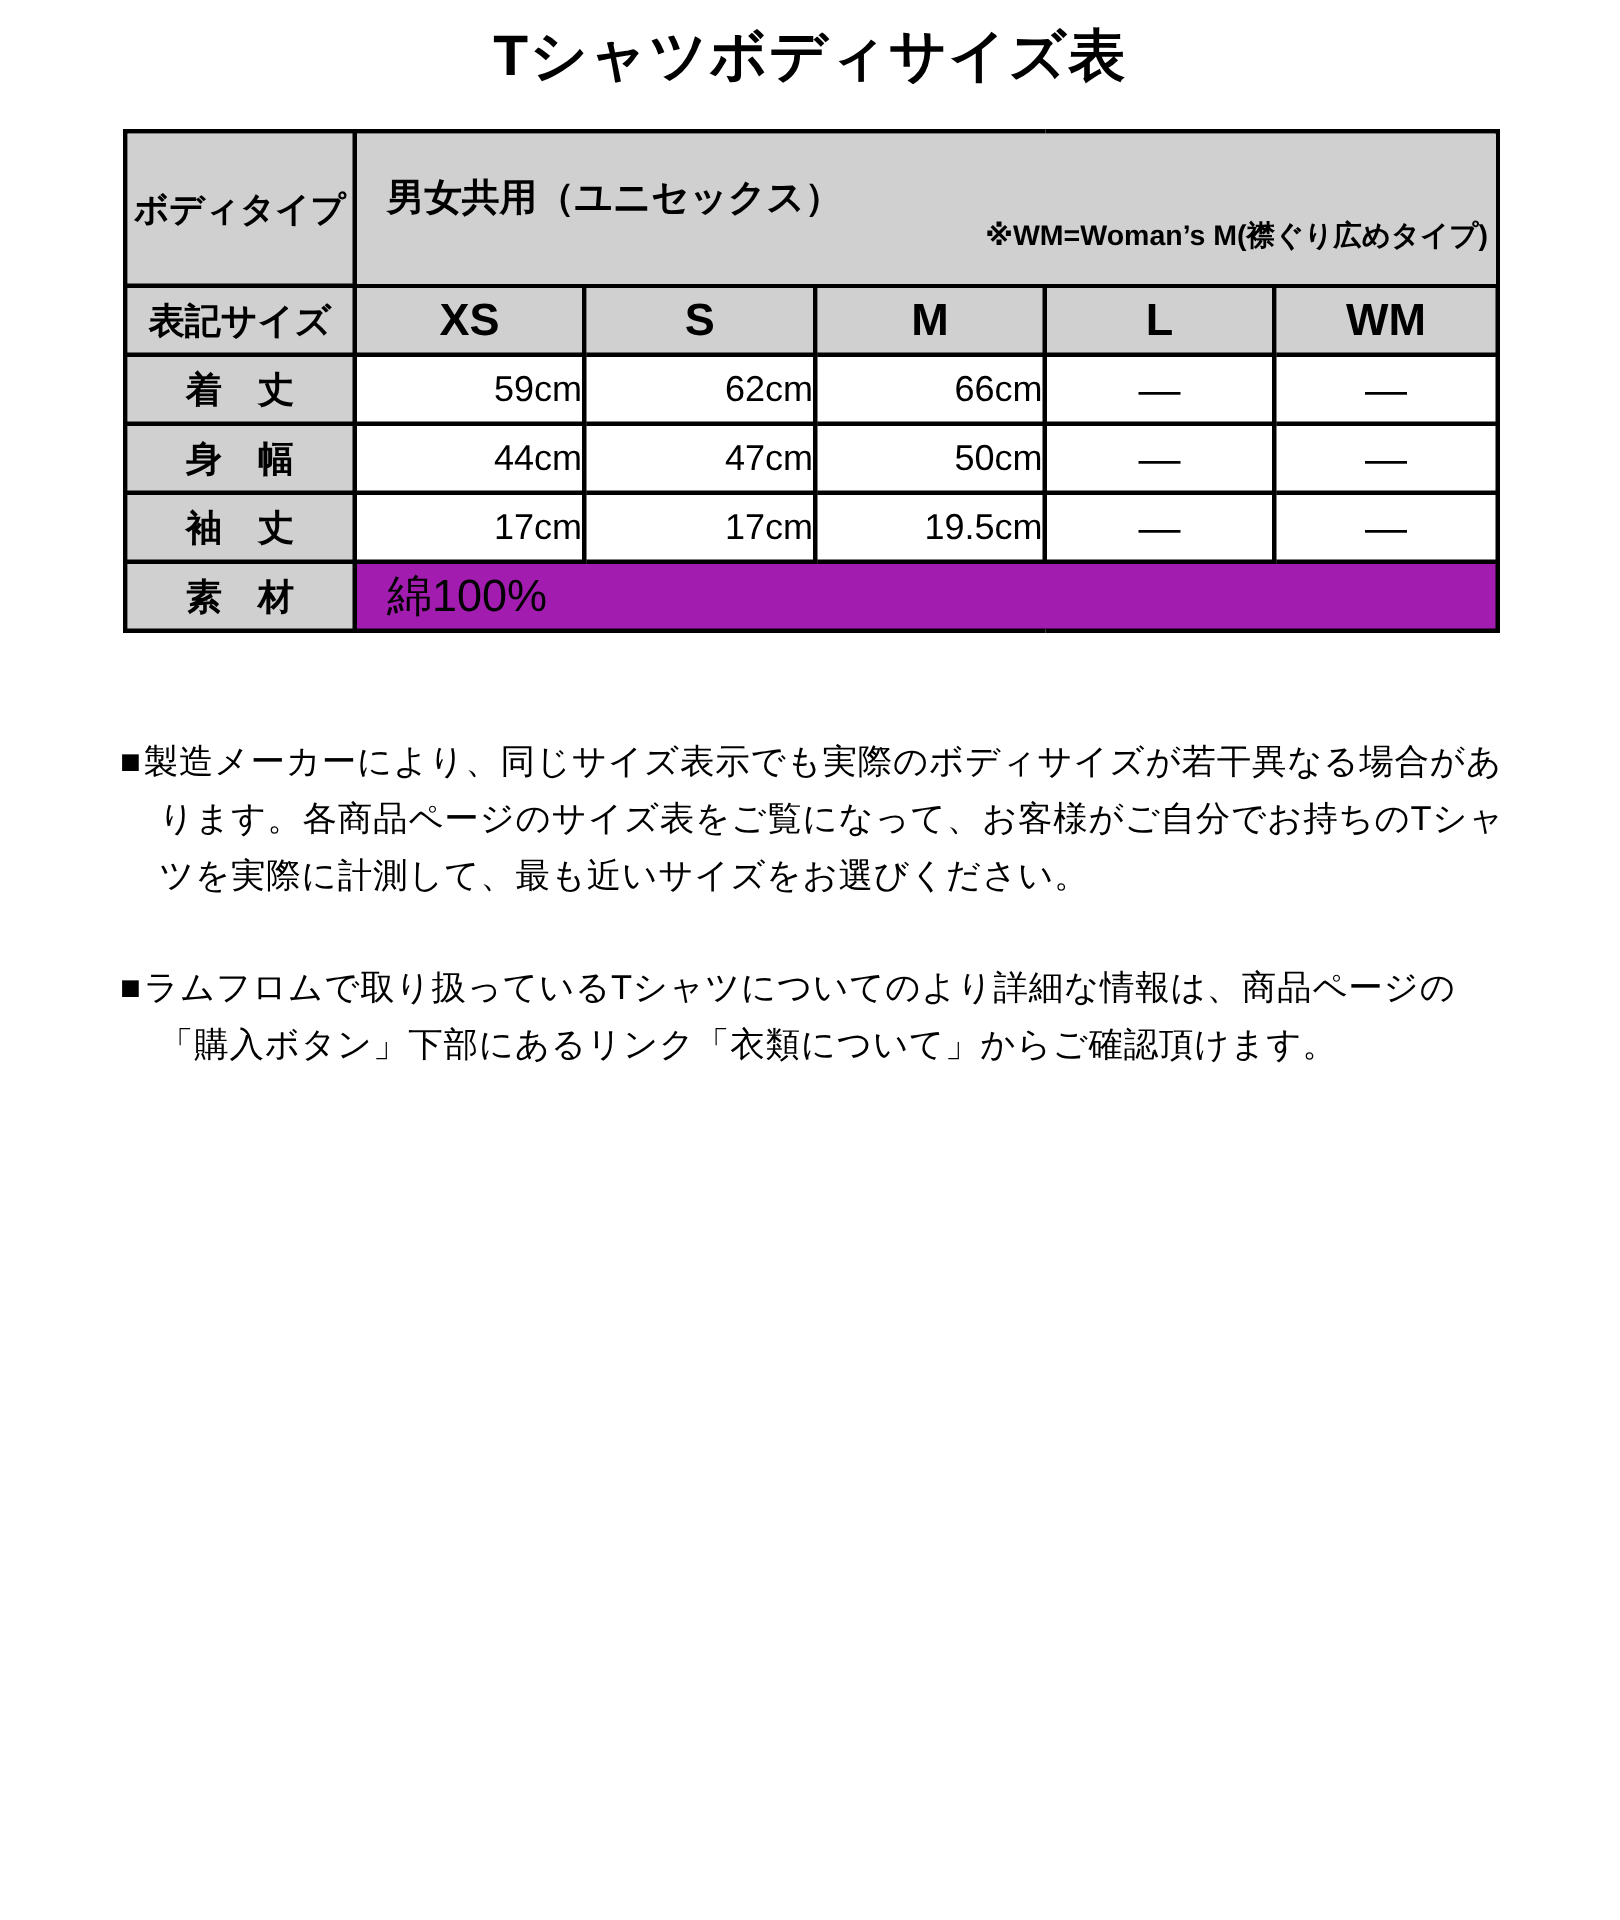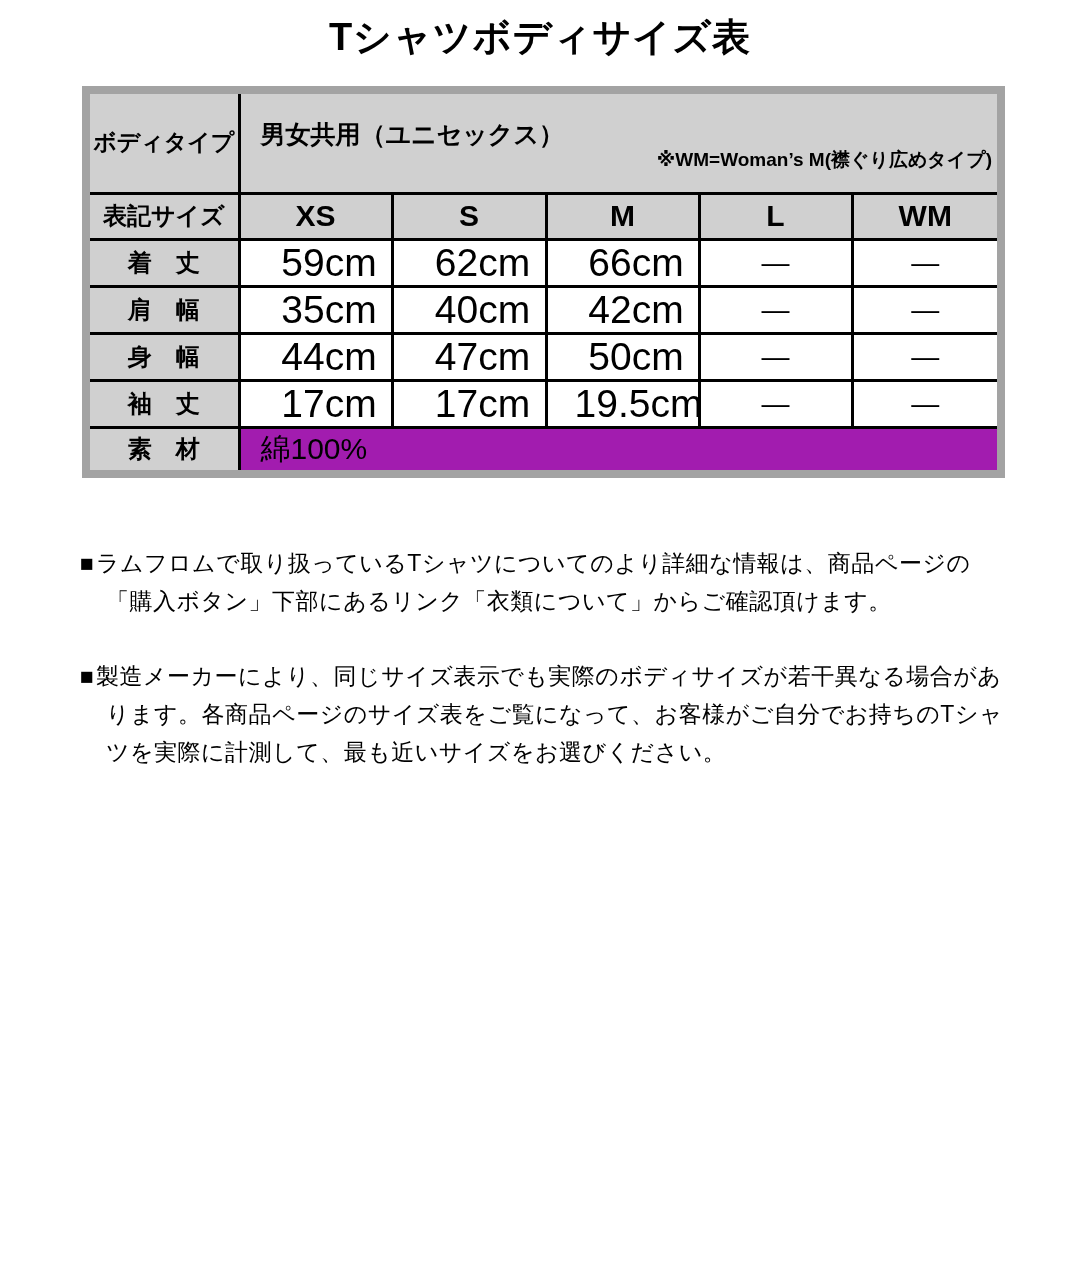--- a/index.html
+++ b/index.html
@@ -16,21 +16,21 @@
     text-align:center;
     font-size:38px;
     font-weight:bold;
     letter-spacing:1px;
   }
   table.size-table {
     border-collapse:collapse;
     table-layout:fixed;
     width:915px;
     margin:23px 0 0 82px;
-    border:8px solid #a3a3a3;
+    border:3px solid #a3a3a3;
   }
   table.size-table td {
     border:3px solid #000;
     overflow:hidden;
   }
   .label-cell {
     background:#d0d0d0;
     text-align:center;
     font-weight:bold;
     font-size:24px;
@@ -61,22 +61,22 @@
     background:#d0d0d0;
     text-align:center;
     vertical-align:middle;
     font-weight:bold;
   }
   .row-sizes .label-cell { font-size:24px; }
   .size-header { font-size:30px; }
   .row-measure { height:46px; }
   .value-cell {
     background:#ffffff;
-    font-size:39px;
-    text-align:center;
+    font-size:24px;
+    text-align:right;
     padding-left:27px;
     vertical-align:middle;
   }
   .value-cell.dash {
     text-align:center;
     padding-left:0;
     font-size:28px;
   }
   .row-material { height:46px; }
   .material-cell {
@@ -138,28 +138,20 @@
     </tr>
     <tr class="row-measure">
       <td class="label-cell">着　丈</td>
       <td class="value-cell">59cm</td>
       <td class="value-cell">62cm</td>
       <td class="value-cell">66cm</td>
       <td class="value-cell dash">—</td>
       <td class="value-cell dash">—</td>
     </tr>
     <tr class="row-measure">
-      <td class="label-cell">肩　幅</td>
-      <td class="value-cell">35cm</td>
-      <td class="value-cell">40cm</td>
-      <td class="value-cell">42cm</td>
-      <td class="value-cell dash">—</td>
-      <td class="value-cell dash">—</td>
-    </tr>
-    <tr class="row-measure">
       <td class="label-cell">身　幅</td>
       <td class="value-cell">44cm</td>
       <td class="value-cell">47cm</td>
       <td class="value-cell">50cm</td>
       <td class="value-cell dash">—</td>
       <td class="value-cell dash">—</td>
     </tr>
     <tr class="row-measure">
       <td class="label-cell">袖　丈</td>
       <td class="value-cell">17cm</td>
@@ -169,15 +161,15 @@
       <td class="value-cell dash">—</td>
     </tr>
     <tr class="row-material">
       <td class="label-cell">素　材</td>
       <td class="material-cell" colspan="5">綿100%</td>
     </tr>
   </tbody>
 </table>
 
 <div class="notes">
+  <p class="note-item"><span class="bullet">■</span><span>製造メーカーにより、同じサイズ表示でも実際のボディサイズが若干異なる場合があります。各商品ページのサイズ表をご覧になって、お客様がご自分でお持ちのTシャツを実際に計測して、最も近いサイズをお選びください。</span></p>
   <p class="note-item"><span class="bullet">■</span><span>ラムフロムで取り扱っているTシャツについてのより詳細な情報は、商品ページの「購入ボタン」下部にあるリンク「衣類について」からご確認頂けます。</span></p>
-  <p class="note-item"><span class="bullet">■</span><span>製造メーカーにより、同じサイズ表示でも実際のボディサイズが若干異なる場合があります。各商品ページのサイズ表をご覧になって、お客様がご自分でお持ちのTシャツを実際に計測して、最も近いサイズをお選びください。</span></p>
 </div>
 
 </body></html>

